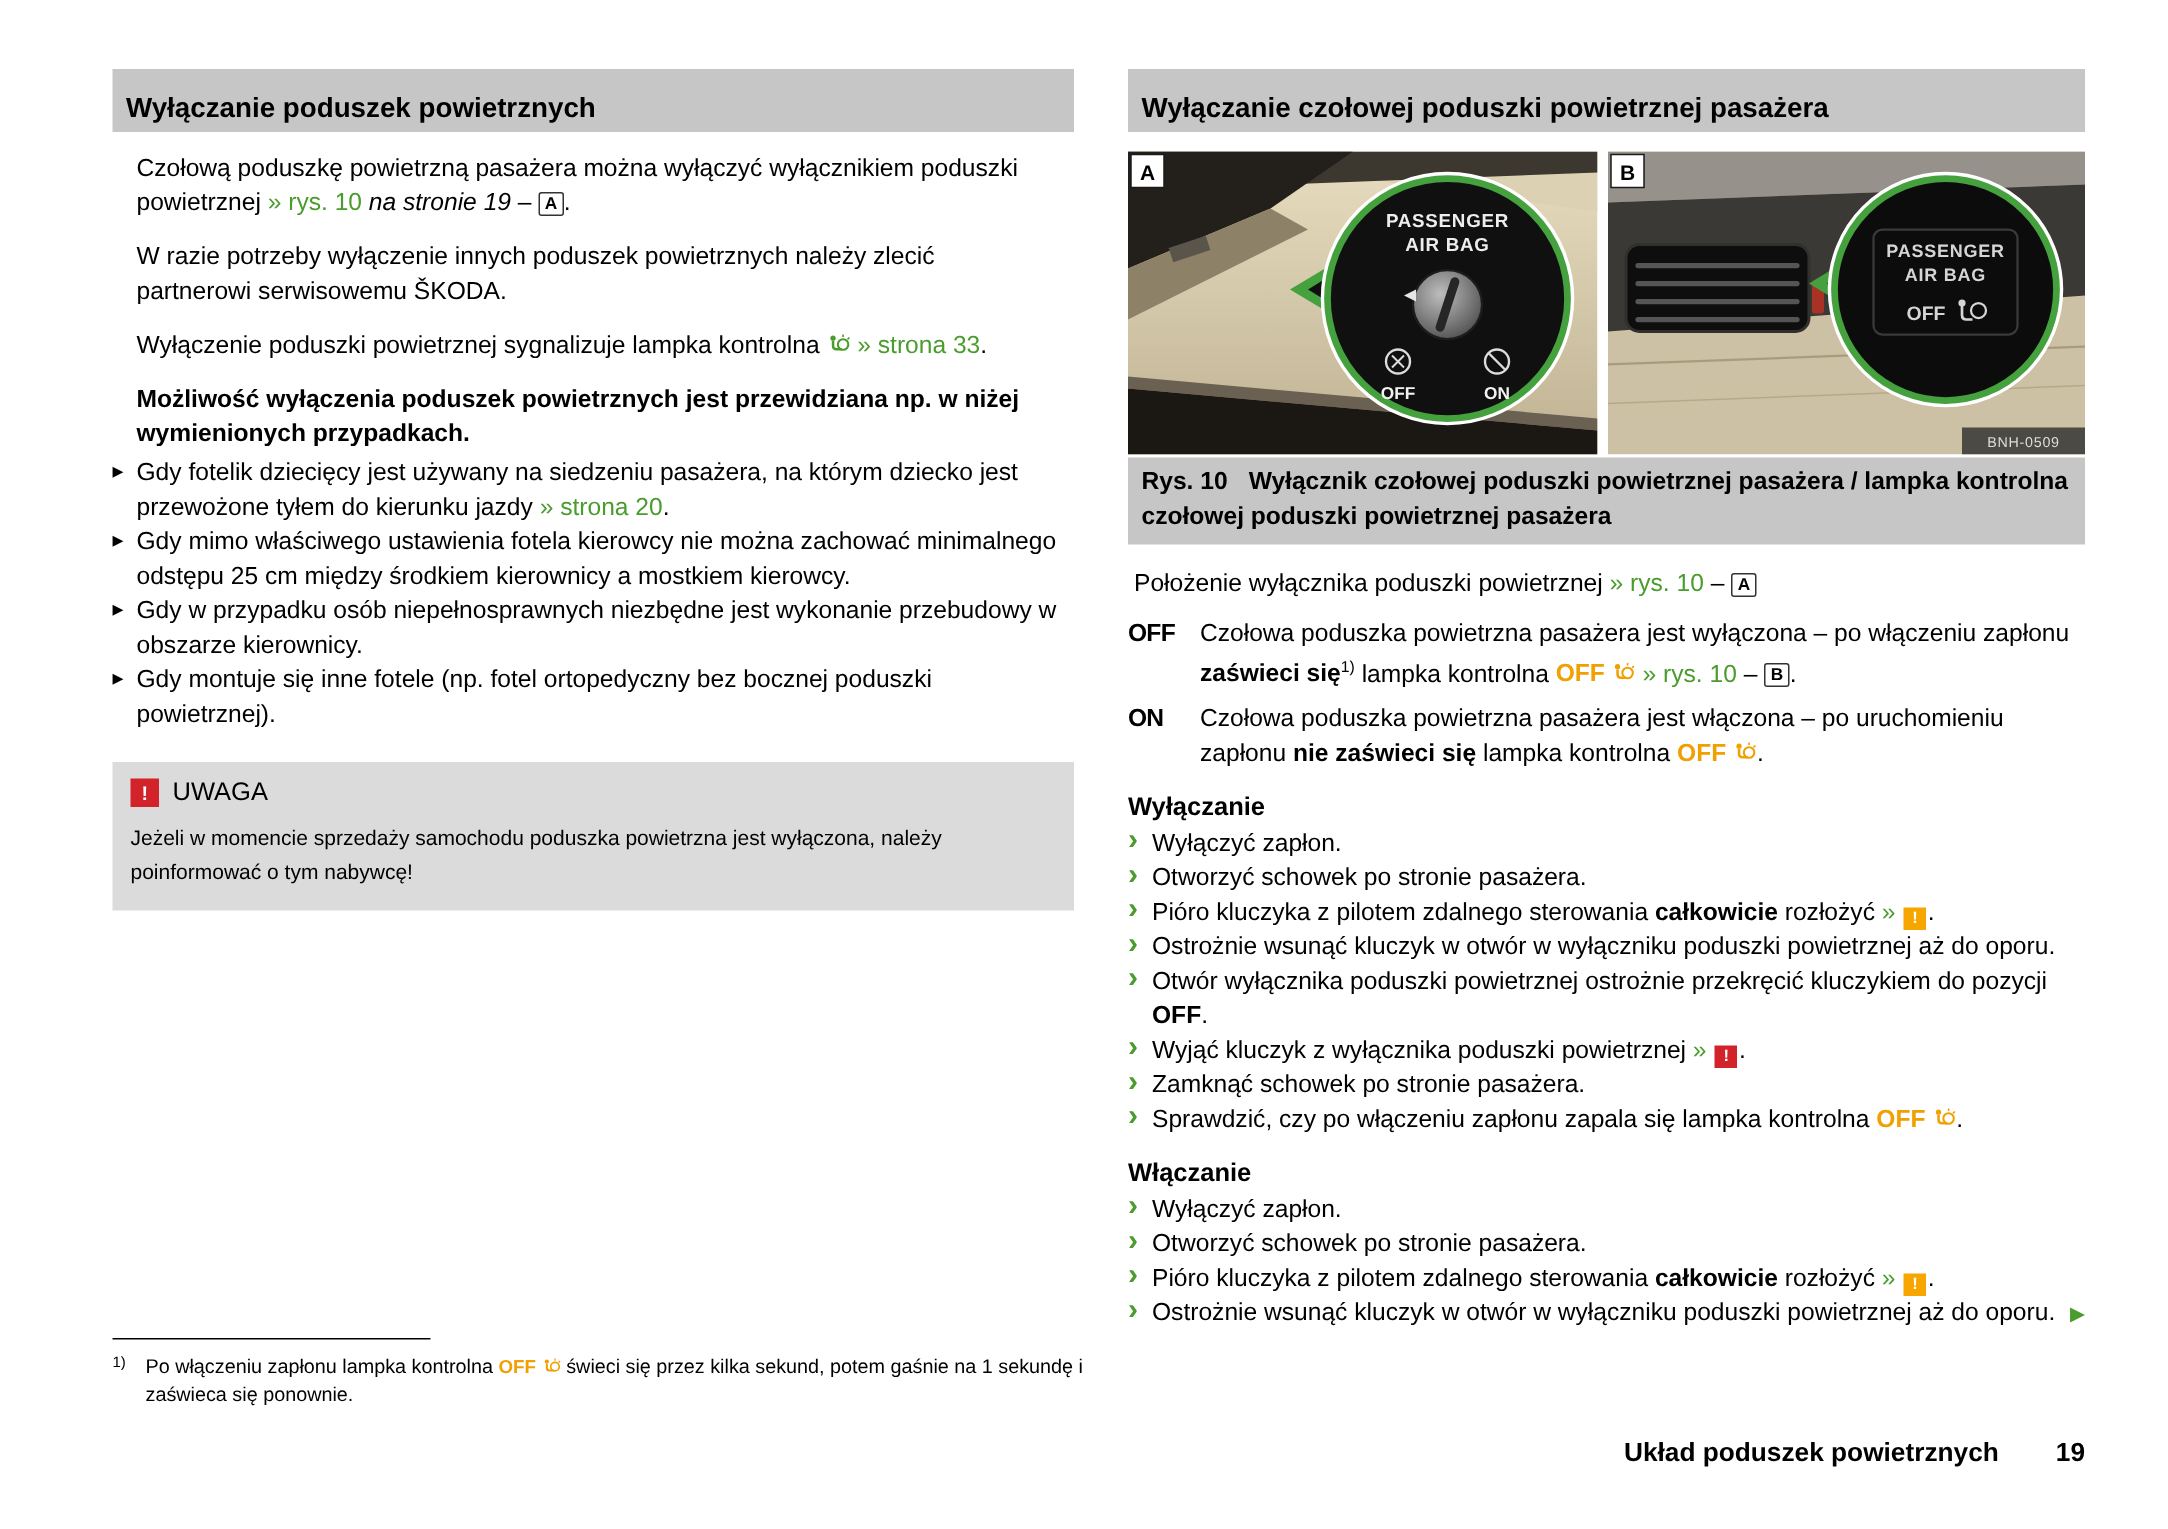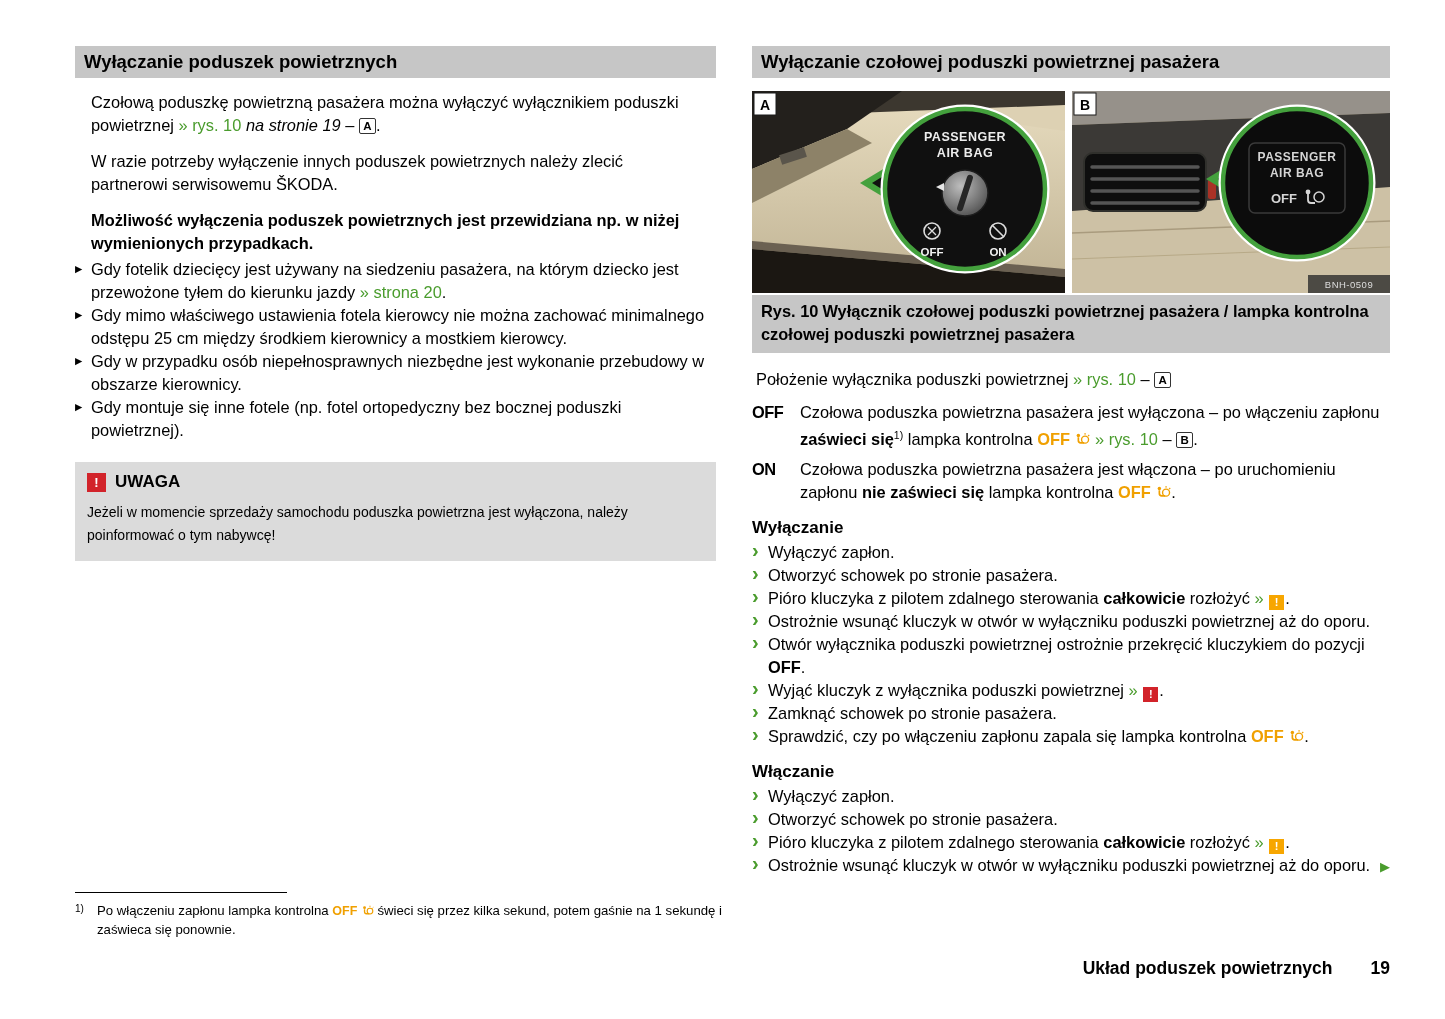--- a/index.html
+++ b/index.html
@@ -3,21 +3,21 @@
 <meta charset="utf-8">
 <style>
   html,body{margin:0;padding:0;background:#fff;}
   .page{position:relative;width:1445px;height:1019px;background:#ffffff;
         font-family:"Liberation Sans", sans-serif;color:#000;overflow:hidden;}
   .col{position:absolute;top:46px;}
   .col.left{left:75px;width:641px;}
   .col.right{left:752px;width:638px;}
 
   .sec-header{background:#c6c6c6;font-weight:bold;font-size:18.5px;line-height:22px;
-              padding:5px 9px 5px;margin-bottom:13px;}
+              padding:15px 9px 5px;margin-bottom:13px;}
 
   .para{margin:0 16px 13px;font-size:16.4px;line-height:23px;}
   .para.bold-para{font-weight:bold;margin-bottom:3px;}
   .b{font-weight:bold;margin-top:45px;}
   .it{font-style:italic;}
   .grn{color:#4a9c2d;}
   .lamp{color:#f0a000;font-weight:bold;white-space:nowrap;}
   sup{font-size:10.5px;}
 
   .kbox{display:inline-block;min-width:11px;text-align:center;border:1.3px solid #333;
@@ -25,28 +25,28 @@
         vertical-align:1px;background:#fff;border-radius:2px;}
 
   .bullet,.step{position:relative;padding-left:16px;font-size:16.4px;line-height:23px;}
   .bullet .marker{position:absolute;left:0;top:6px;font-size:9.5px;line-height:10px;color:#000;}
   .step .marker{position:absolute;left:0;top:-2px;font-size:20px;font-weight:bold;color:#4a9c2d;}
 
   .warnbox{background:#dbdbdb;padding:10px 12px 14px;margin-top:20px;}
   .warnhead{display:flex;align-items:center;gap:9px;margin-bottom:9px;}
   .warnicon{width:19px;height:19px;background:#d2232a;color:#fff;font-size:13px;
             font-weight:bold;text-align:center;line-height:19px;flex:none;}
-  .warntitle{font-weight:bold;font-size:17px;}
+  .warntitle{font-weight:normal;font-size:17px;}
   .warnbody{font-size:14px;line-height:23px;}
 
   .photos{display:flex;gap:7px;}
   .photos svg{display:block;}
   .fig-caption{background:#c6c6c6;font-weight:bold;font-size:16.4px;line-height:23px;
                padding:5px 9px 7px;margin-top:2px;}
-  .fig-caption .cap-label{margin-right:4px;}
+  .fig-caption .cap-label{margin-right:14px;}
 
   .intro{font-size:16.4px;line-height:23px;margin:15px 4px 10px;}
   .defrow{display:flex;font-size:16.4px;line-height:23px;margin-bottom:7px;}
   .deflabel{width:48px;flex:none;font-weight:bold;letter-spacing:-0.5px;}
   .defbody{flex:1;}
 
   .subhead{font-weight:bold;font-size:17px;margin:14px 0 3px;}
 
   .refbox{display:inline-block;width:15px;height:15px;line-height:15px;text-align:center;
           color:#fff;font-weight:bold;font-size:11px;vertical-align:-2px;margin:0 1px;}
@@ -73,20 +73,26 @@
 
 <div class="page">
 
   <div class="col left">
     <div class="sec-header">Wyłączanie poduszek powietrznych</div>
 
     <p class="para"><span>Czołową poduszkę powietrzną pasażera można wyłączyć wyłącznikiem poduszki powietrznej </span><span class="grn">» rys. 10</span><span class="it"> na stronie 19</span><span> – </span><span class="kbox">A</span><span>.</span></p>
 
     <p class="para">W razie potrzeby wyłączenie innych poduszek powietrznych należy zlecić partnerowi serwisowemu ŠKODA.</p>
 
+    <p class="para"><span>Wyłączenie poduszki powietrznej sygnalizuje lampka kontrolna </span><span class="grn"><svg class="ab-ico" viewBox="0 0 22 20">
+            <circle cx="6" cy="4.4" r="2.4" fill="currentColor"></circle>
+            <path d="M6 7v4.4q0 3.2 3.2 3.2H14" fill="none" stroke="currentColor" stroke-width="2.3"></path>
+            <circle cx="15.2" cy="10.2" r="4.8" fill="none" stroke="currentColor" stroke-width="1.9"></circle>
+            <path d="M15.2 3.4V1M19.3 5.5l1.7-1.7" stroke="currentColor" stroke-width="1.5"></path>
+          </svg></span> <span class="grn">» strona 33</span><span>.</span></p>
 
     <p class="para bold-para">Możliwość wyłączenia poduszek powietrznych jest przewidziana np. w niżej wymienionych przypadkach.</p>
 
     <div class="bullets">
       <div class="bullet"><span class="marker">▶</span><span>Gdy fotelik dziecięcy jest używany na siedzeniu pasażera, na którym dziecko jest przewożone tyłem do kierunku jazdy </span><span class="grn">» strona 20</span><span>.</span></div>
       <div class="bullet"><span class="marker">▶</span><span>Gdy mimo właściwego ustawienia fotela kierowcy nie można zachować minimalnego odstępu 25 cm między środkiem kierownicy a mostkiem kierowcy.</span></div>
       <div class="bullet"><span class="marker">▶</span><span>Gdy w przypadku osób niepełnosprawnych niezbędne jest wykonanie przebudowy w obszarze kierownicy.</span></div>
       <div class="bullet"><span class="marker">▶</span><span>Gdy montuje się inne fotele (np. fotel ortopedyczny bez bocznej poduszki powietrznej).</span></div>
     </div>
 

